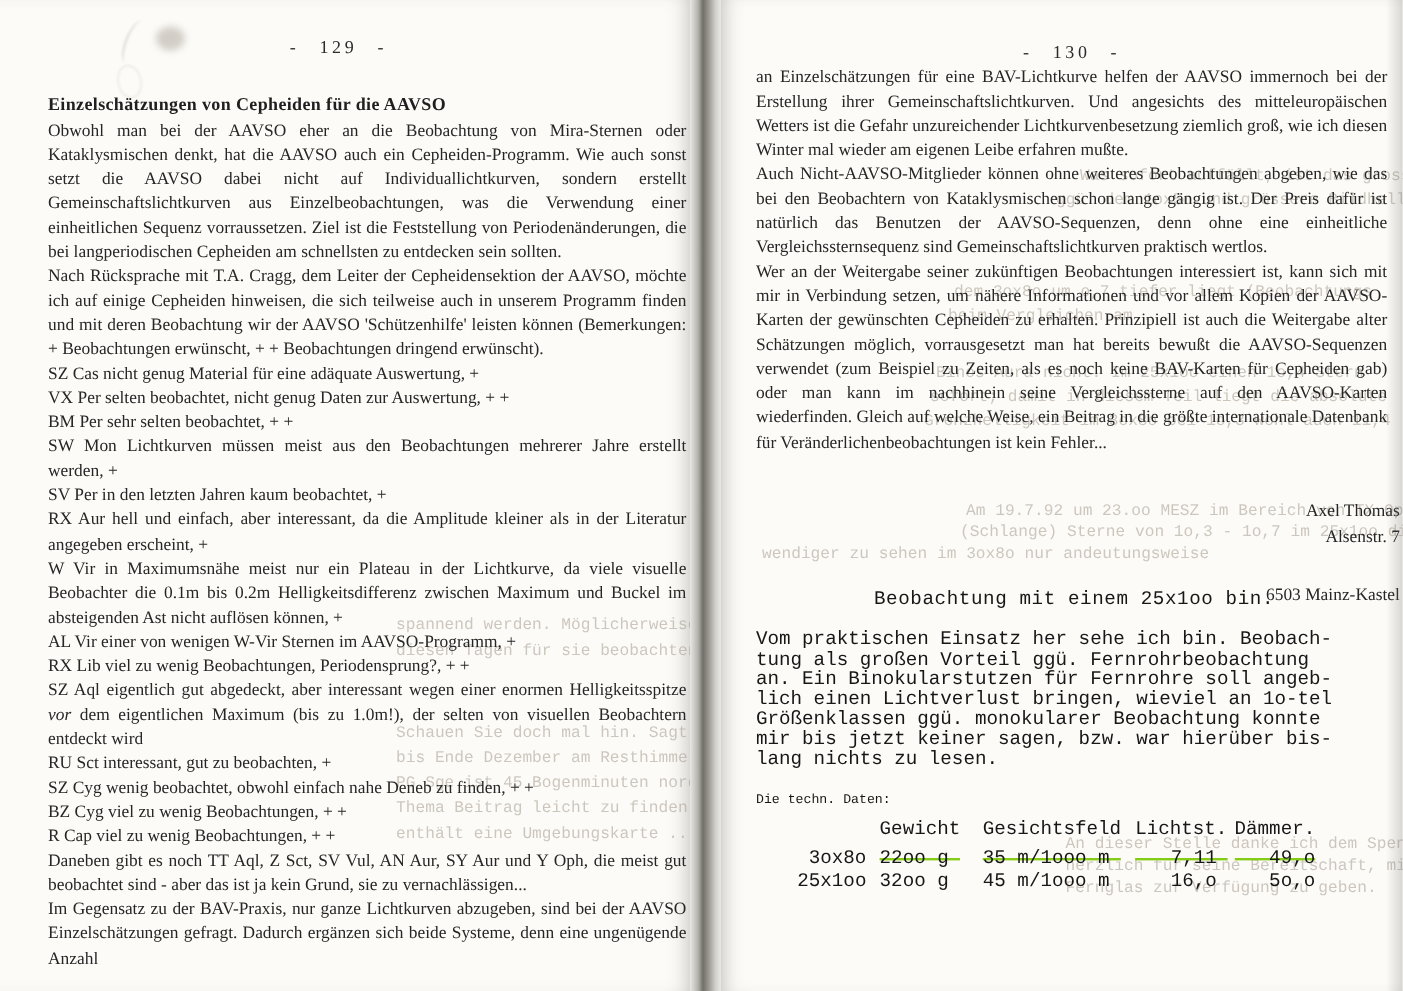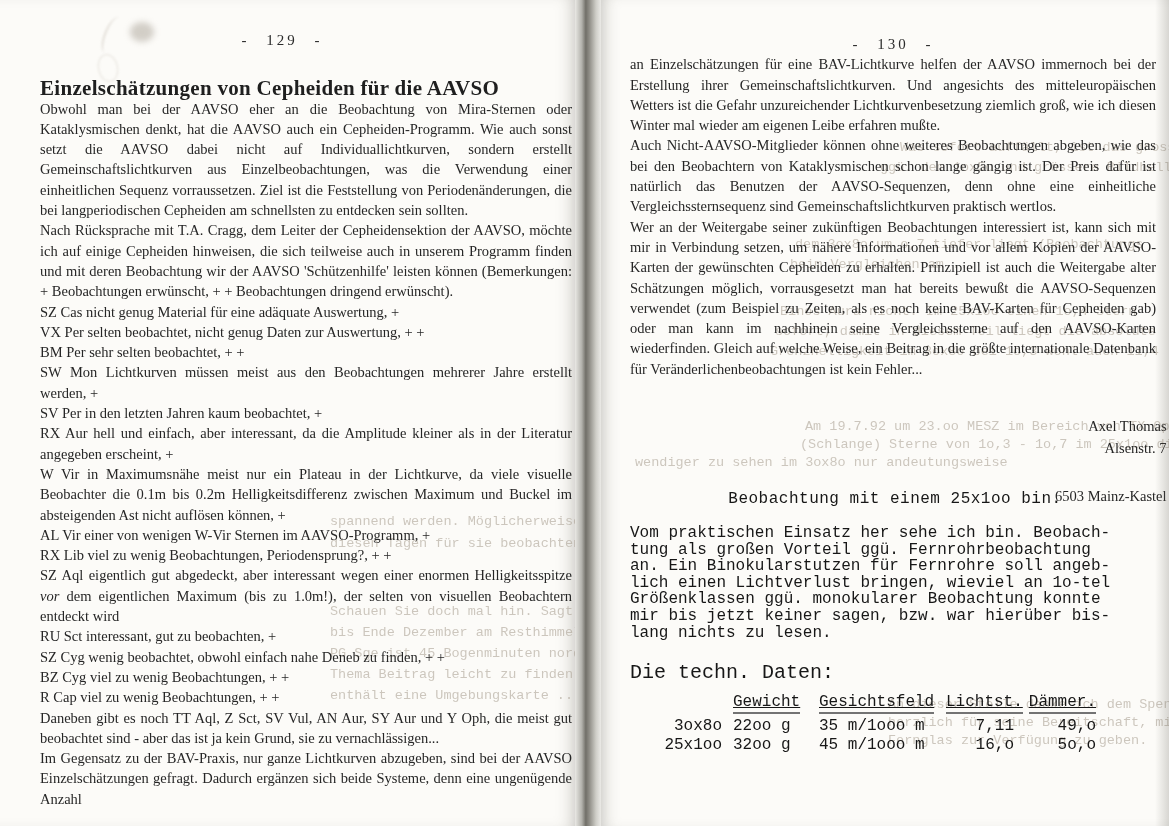--- a/index.html
+++ b/index.html
@@ -12,50 +12,50 @@
   .gutter{position:absolute;left:575px;top:0;width:27px;height:826px;
           background:linear-gradient(90deg,#e9e8e4 0%,#b3b2ac 25%,#716f68 40%,#94928b 55%,#cfcec8 78%,#f0efec 100%);}
   .edge-right{position:absolute;right:0;top:0;width:14px;height:826px;
           background:linear-gradient(90deg,rgba(110,108,100,0) 0%,rgba(110,108,100,.14) 55%,rgba(110,108,100,.26) 100%);}
   
   .content{position:absolute;top:0;}
   .content-left{left:40px;width:532px;padding-top:30px;}
   .content-right{left:29px;width:526px;padding-top:34px;}
   .pagenum{text-align:center;font-size:15px;letter-spacing:3px;word-spacing:10px;color:#2b2b2b;}
   .pagenum-left{transform:translateX(-24px);}
-  .headline{font-weight:bold;font-size:21px;letter-spacing:.3px;margin-top:28px;color:#1f1f1f;}
+  .headline{font-weight:bold;font-size:15px;letter-spacing:.3px;margin-top:28px;color:#1f1f1f;}
   .serif-body{font-size:14.5px;line-height:20.3px;text-align:justify;}
   p.para{margin:0;}
   .mt-first{margin-top:24px;}
   .note{margin:0;}
   .note em{font-style:italic;}
   
   .pr1{margin-top:26px;}
   .pr2{margin-top:13px;}
   .pr3{margin-top:4px;}
   .signature{position:absolute;left:454px;top:393px;font-size:14.5px;line-height:22px;
              white-space:pre-line;text-align:left;color:#262626;}
   .sig-city{margin-top:4px;}
   
   .article2{position:absolute;left:29px;top:458px;width:530px;
             font-family:"Liberation Mono","DejaVu Sans Mono",monospace;color:#171717;margin-top:24px;}
   .a2-title{text-align:center;font-size:16px;margin-top:8px;letter-spacing:.5px;}
   .mono-para{font-size:16px;line-height:16.6px;white-space:pre-line;margin-top:17px;}
   .mono-para2{margin-top:12px;}
-  .tech-label{font-size:20px;margin-top:20px;}
+  .tech-label{font-size:11px;margin-top:20px;}
   .ttable{margin-top:10px;font-size:16px;line-height:17px;}
   .trow{display:flex;margin-top:2px;}
   .thead-row{margin-top:0;}
   .tc{display:inline-block;}
   .c1{width:92px;text-align:right;padding-right:0;}
   .c2{width:97px;padding-left:11px;box-sizing:border-box;}
   .c3{width:127px;}
   .c4{width:74px;text-align:right;padding-right:6px;box-sizing:border-box;}
   .c5{width:90px;text-align:right;padding-right:14px;box-sizing:border-box;}
-  .th{border-bottom:2px solid #737373;padding-bottom:1px;text-decoration:underline;}
+  .th{border-bottom:2px solid #84cc16;padding-bottom:15px;}
   .data-rows{margin-top:7px;}
   
   .ghost{position:absolute;font-family:"Liberation Mono","DejaVu Sans Mono",monospace;
          font-size:13.5px;color:#a69c8e;opacity:.55;filter:blur(.4px);white-space:nowrap;}
   .gl1{left:330px;top:514px;}.gl2{left:330px;top:536px;}
   .gl3{left:330px;top:604px;}.gl4{left:330px;top:625px;}.gl5{left:330px;top:646px;}
   .gl6{left:330px;top:667px;}.gl7{left:330px;top:688px;}
   .gr1{left:299px;top:140px;}.gr2{left:279px;top:160px;}
   .gr3{left:194px;top:237px;}.gr4{left:189px;top:257px;}
   .gr5{left:179px;top:304px;}.gr6{left:174px;top:324px;}.gr7{left:169px;top:344px;}

